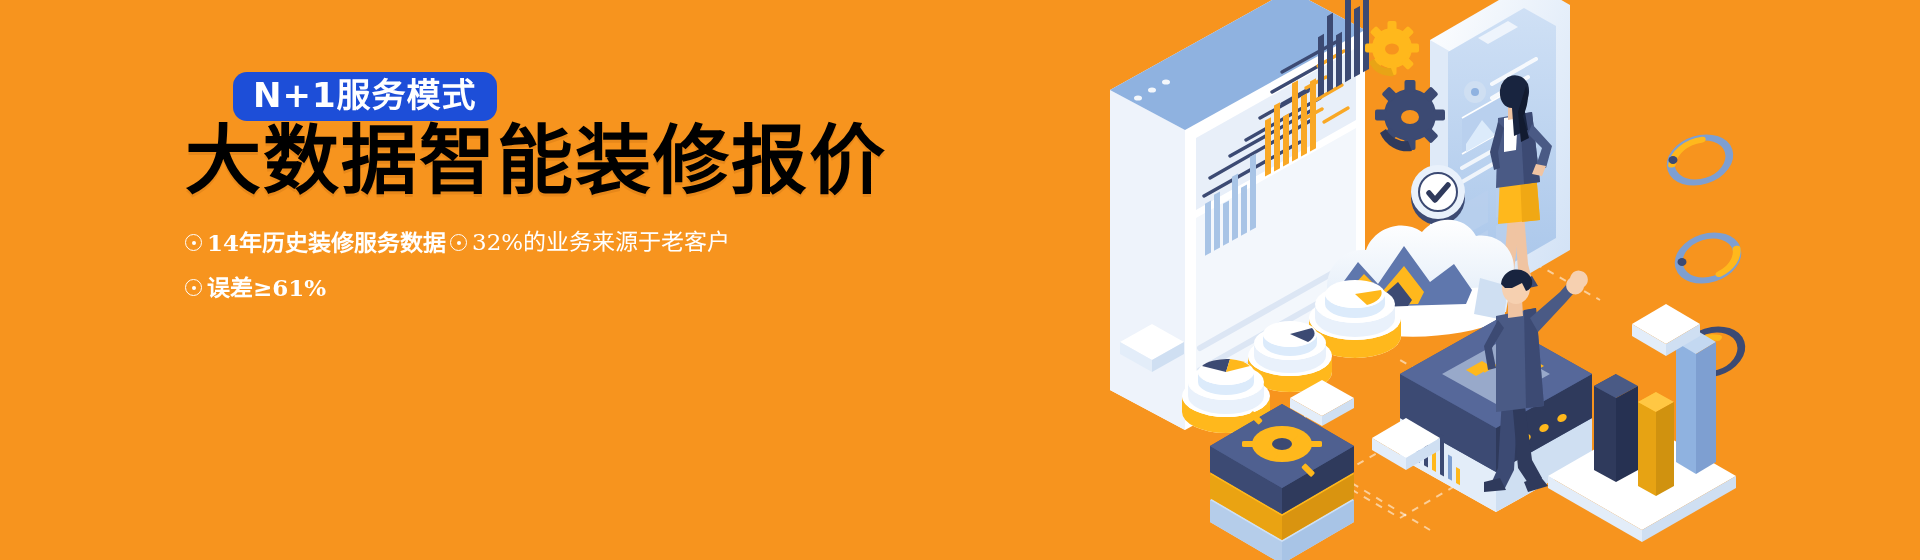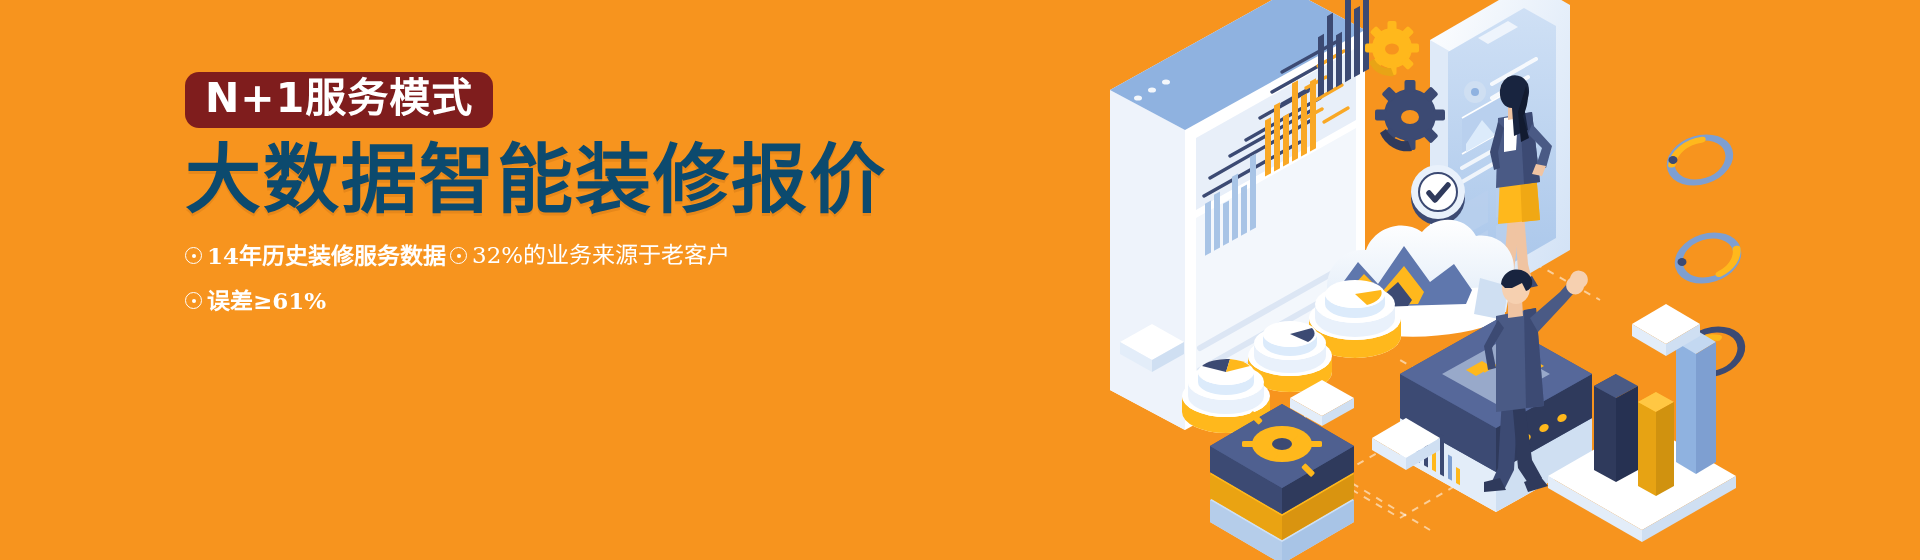--- a/index.html
+++ b/index.html
@@ -19,41 +19,42 @@
 
   
   .copy{
     position:absolute;
     left:185px;top:72px;
     width:720px;
   }
 
   .badge{
     display:inline-block;
-    background:#7f1d1d;
+    background:#1d4ed8;
     color:#ffffff;
     border-radius:14px;
     padding:6px 20px 9px 20px;
-    font-size:41px;
+    font-size:34px;
     line-height:1.0;
     letter-spacing:1px;
     font-weight:700;
     font-family:"DejaVu Sans","Liberation Sans",sans-serif;
     white-space:nowrap;
+    margin-left:48px;
   }
 
   .headline{
-    margin-top:14px;
-    color:#0c4a6e;
+    margin-top:8px;
+    color:#000000;
     font-size:76px;
     line-height:1.0;
     font-weight:700;
     letter-spacing:2px;
     white-space:nowrap;
-    font-family:Liberation Sans, sans-serif;
+    font-family:Liberation Mono, monospace;
     text-shadow:0 3px 0 rgba(160,85,10,.18);
   }
 
   .features{
     margin-top:26px;
     width:560px;
     display:flex;
     flex-wrap:wrap;
   }
   .feature{

